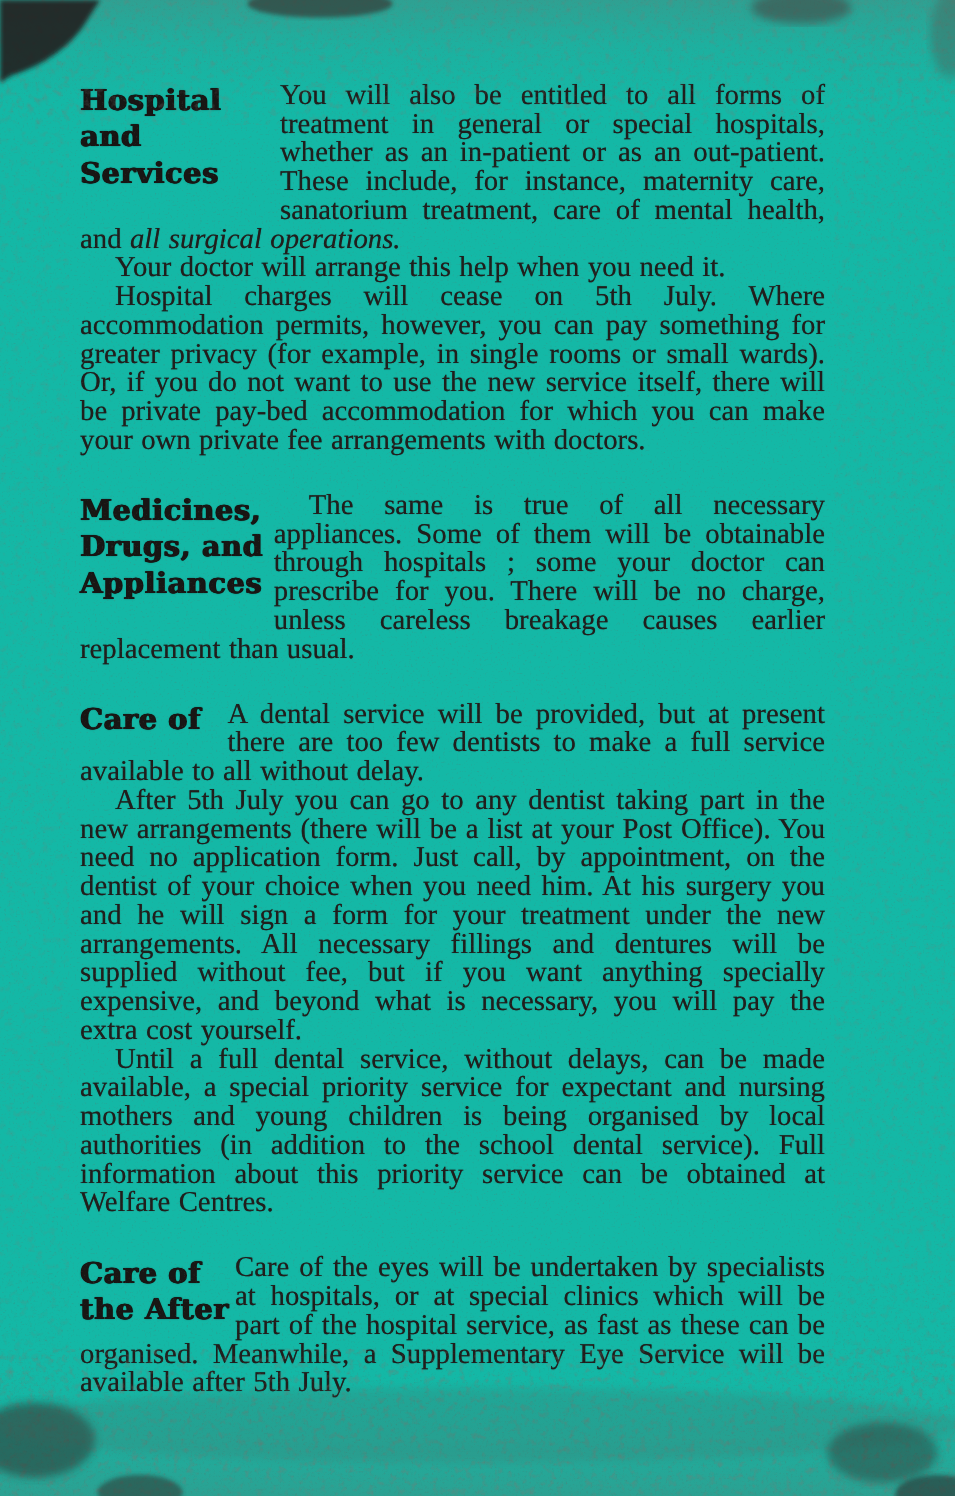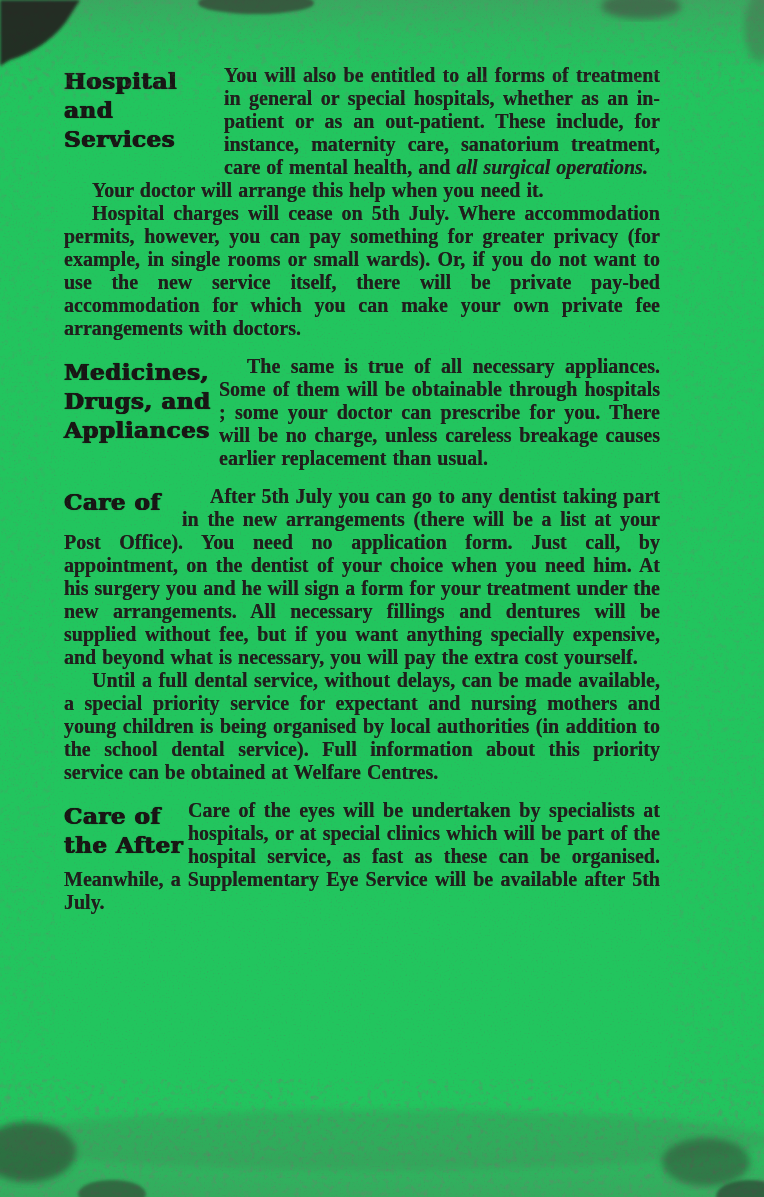--- a/index.html
+++ b/index.html
@@ -5,57 +5,56 @@
   html, body {
     margin: 0;
     padding: 0;
     background: #c9c7c3;
   }
   .page {
     position: relative;
     width: 764px;
     height: 1197px;
     margin: 0 auto;
-    background: #22c55e;
+    background: #14b8a6;
     overflow: hidden;
     font-family: "Liberation Serif", "DejaVu Serif", serif;
     color: #201e1c;
   }
   .content {
     position: relative;
     z-index: 2;
     padding: 64px 104px 0 64px;
   }
   .section { margin: 0; }
-  .section + .section { margin-top: 15px; }
+  .section + .section { margin-top: 29px; }
   .section::after { content: ""; display: block; clear: both; }
 
   .section-heading {
     float: left;
     margin: 2px 0 4px 0;
     font-family: "DejaVu Serif", serif;
     font-weight: bold;
     font-size: 23px;
     line-height: 29px;
     letter-spacing: 0.5px;
     color: #181614;
     text-shadow: 0.7px 0 0 #181614, -0.4px 0 0 #181614, 0 0 1.2px rgba(20,18,16,0.55);
   }
   .heading-w-160 { width: 160px; }
   .heading-w-155 { width: 155px; }
   .heading-w-118 { width: 118px; }
   .heading-w-124 { width: 124px; }
 
   .body-text {
-    font-size: 20px;
+    font-size: 23px;
     line-height: 23px;
     text-align: justify;
     word-spacing: 1px;
     text-shadow: 0 0 0.6px rgba(32,30,28,0.75);
-    font-weight: bold;
   }
   p.body-text { margin: 0; }
   p.indented { text-indent: 28px; }
   .em-text { font-style: italic; }
 
   
   .scan-overlay {
     position: absolute;
     left: 0; top: 0;
     z-index: 3;
@@ -104,20 +103,21 @@
         <div>Drugs, and</div>
         <div>Appliances</div>
       </div>
       <p class="body-text indented">The same is true of all necessary appliances. Some of them will be obtainable through hospitals ; some your doctor can prescribe for you. There will be no charge, unless careless breakage causes earlier replacement than usual.</p>
     </div>
 
     <div class="section">
       <div class="section-heading heading-w-118">
         <div>Care of</div>
       </div>
+      <p class="body-text">A dental service will be provided, but at present there are too few dentists to make a full service available to all without delay.</p>
       <p class="body-text indented">After 5th July you can go to any dentist taking part in the new arrangements (there will be a list at your Post Office). You need no application form. Just call, by appointment, on the dentist of your choice when you need him. At his surgery you and he will sign a form for your treatment under the new arrangements. All necessary fillings and dentures will be supplied without fee, but if you want anything specially expensive, and beyond what is necessary, you will pay the extra cost yourself.</p>
       <p class="body-text indented">Until a full dental service, without delays, can be made available, a special priority service for expectant and nursing mothers and young children is being organised by local authorities (in addition to the school dental service). Full information about this priority service can be obtained at Welfare Centres.</p>
     </div>
 
     <div class="section">
       <div class="section-heading heading-w-124">
         <div>Care of</div>
         <div>the After</div>
       </div>
       <p class="body-text">Care of the eyes will be undertaken by specialists at hospitals, or at special clinics which will be part of the hospital service, as fast as these can be organised. Meanwhile, a Supplementary Eye Service will be available after 5th July.</p>

